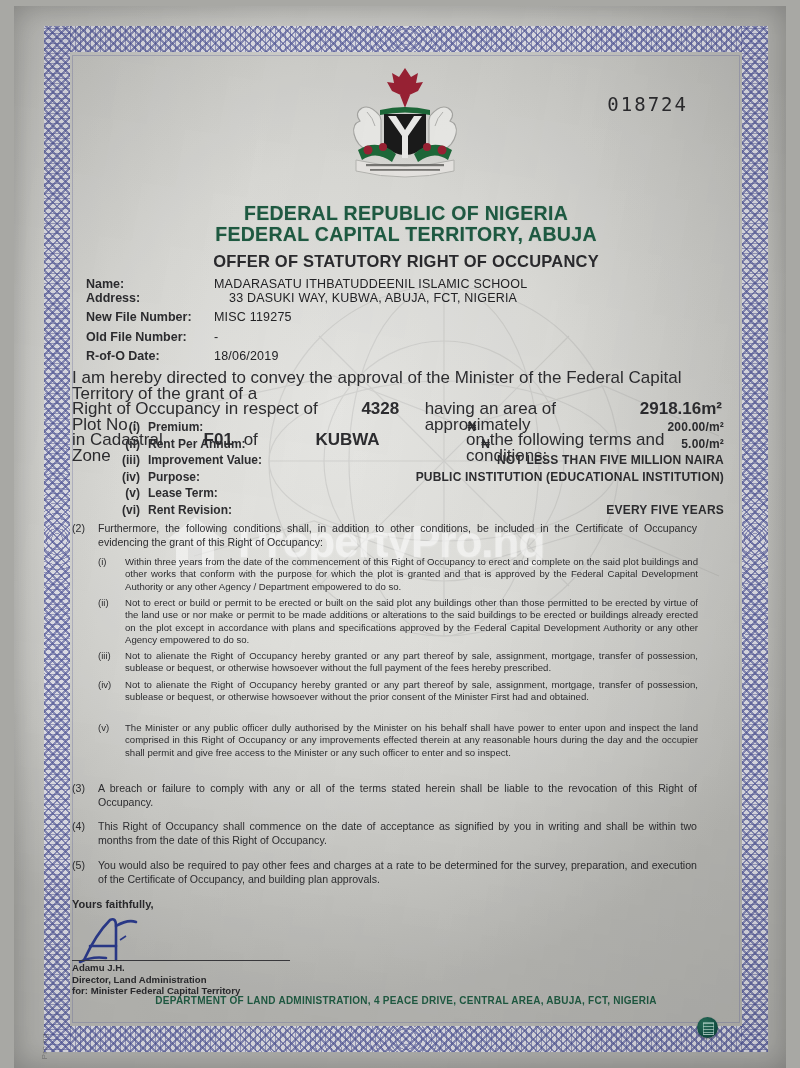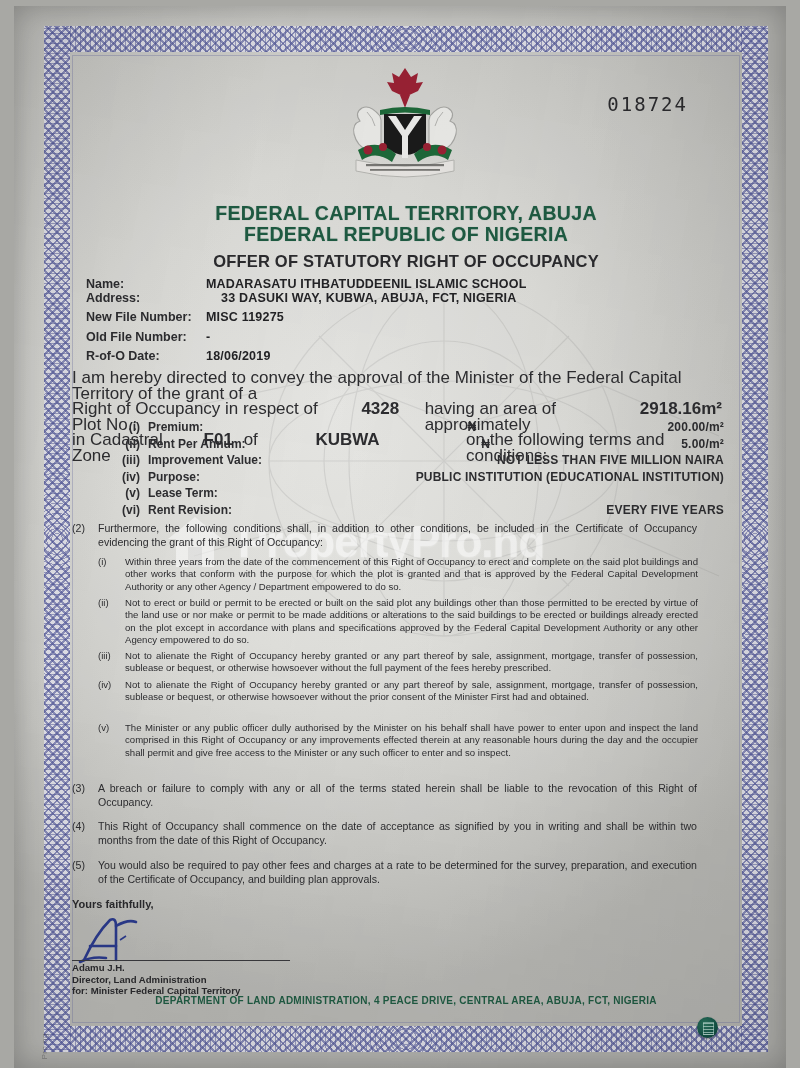--- a/index.html
+++ b/index.html
@@ -144,21 +144,21 @@
     font-weight: bold;
     letter-spacing: .2px;
     margin-top: 7px;
   }
 
   
   #details { position: absolute; left: 14px; top: 222px; width: 640px; font-size: 12.5px; }
   .d-row { display: flex; line-height: 14.5px; }
   .d-row.tight { margin-top: -1px; gap: 15px; }
   .d-label { width: 120px; font-weight: bold; color: #2d2d30; }
-  .d-value { font-weight: bold; color: #232326; letter-spacing: .2px; }
+  .d-value { font-weight: normal; color: #232326; letter-spacing: .2px; margin-left: 8px; }
   .d-gap { height: 5px; }
 
   
   #intro { position: absolute; left: 0; top: 315px; width: 650px; font-size: 17px; line-height: 15.5px; }
   #intro .b { font-weight: bold; }
   .i-line { display: flex; align-items: baseline; }
   .sp-a { display:inline-block; width: 26px; }
   .sp-b { display:inline-block; width: 30px; }
   .sp-c { display:inline-block; width: 12px; }
   .sp-d { display:inline-block; width: 64px; }
@@ -307,22 +307,22 @@
         </g>
 
         <path d="M16 96 Q65 108 114 96 L114 107 Q65 119 16 107 Z" fill="#eceae6" stroke="#b9b9b5" stroke-width="1"></path>
         <g fill="#5f5f5c" opacity=".8">
           <rect x="26" y="100" width="78" height="2.2"></rect>
           <rect x="30" y="105" width="70" height="1.8"></rect>
         </g>
       </svg>
 
       <div id="titles">
+        <div class="t-green">FEDERAL REPUBLIC OF NIGERIA</div>
         <div class="t-green">FEDERAL CAPITAL TERRITORY, ABUJA</div>
-        <div class="t-green">FEDERAL REPUBLIC OF NIGERIA</div>
         <div class="t-dark">OFFER OF STATUTORY RIGHT OF OCCUPANCY</div>
       </div>
 
       <div id="details">
         <div class="d-row">
           <span class="d-label">Name:</span>
           <span class="d-value">MADARASATU ITHBATUDDEENIL ISLAMIC SCHOOL</span>
         </div>
         <div class="d-row tight">
           <span class="d-label">Address:</span>

